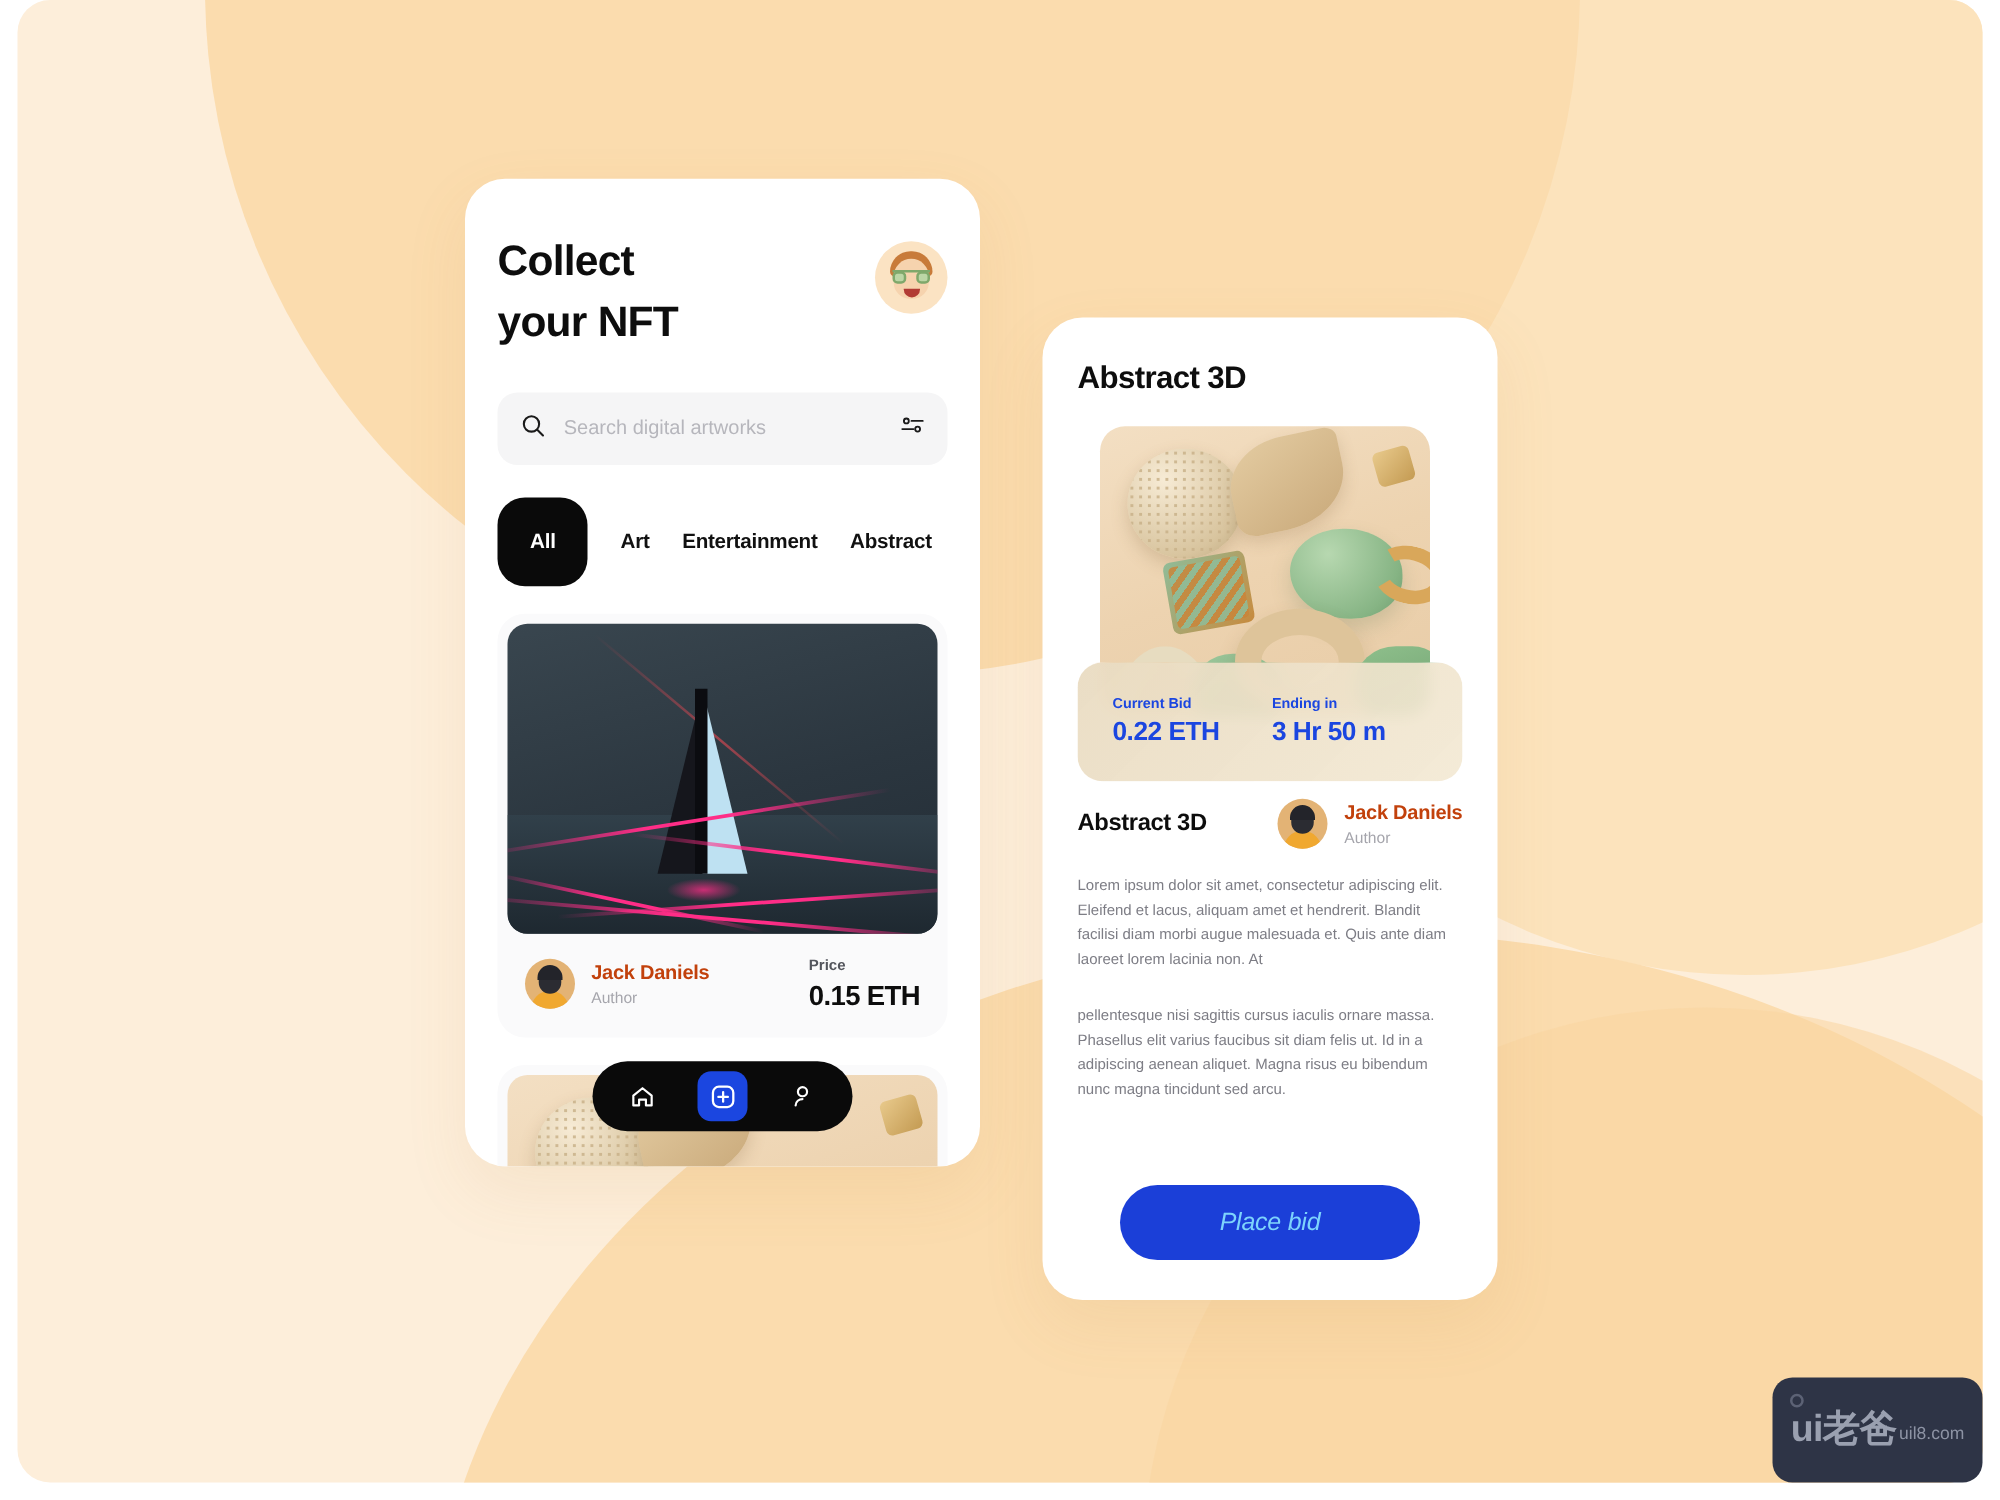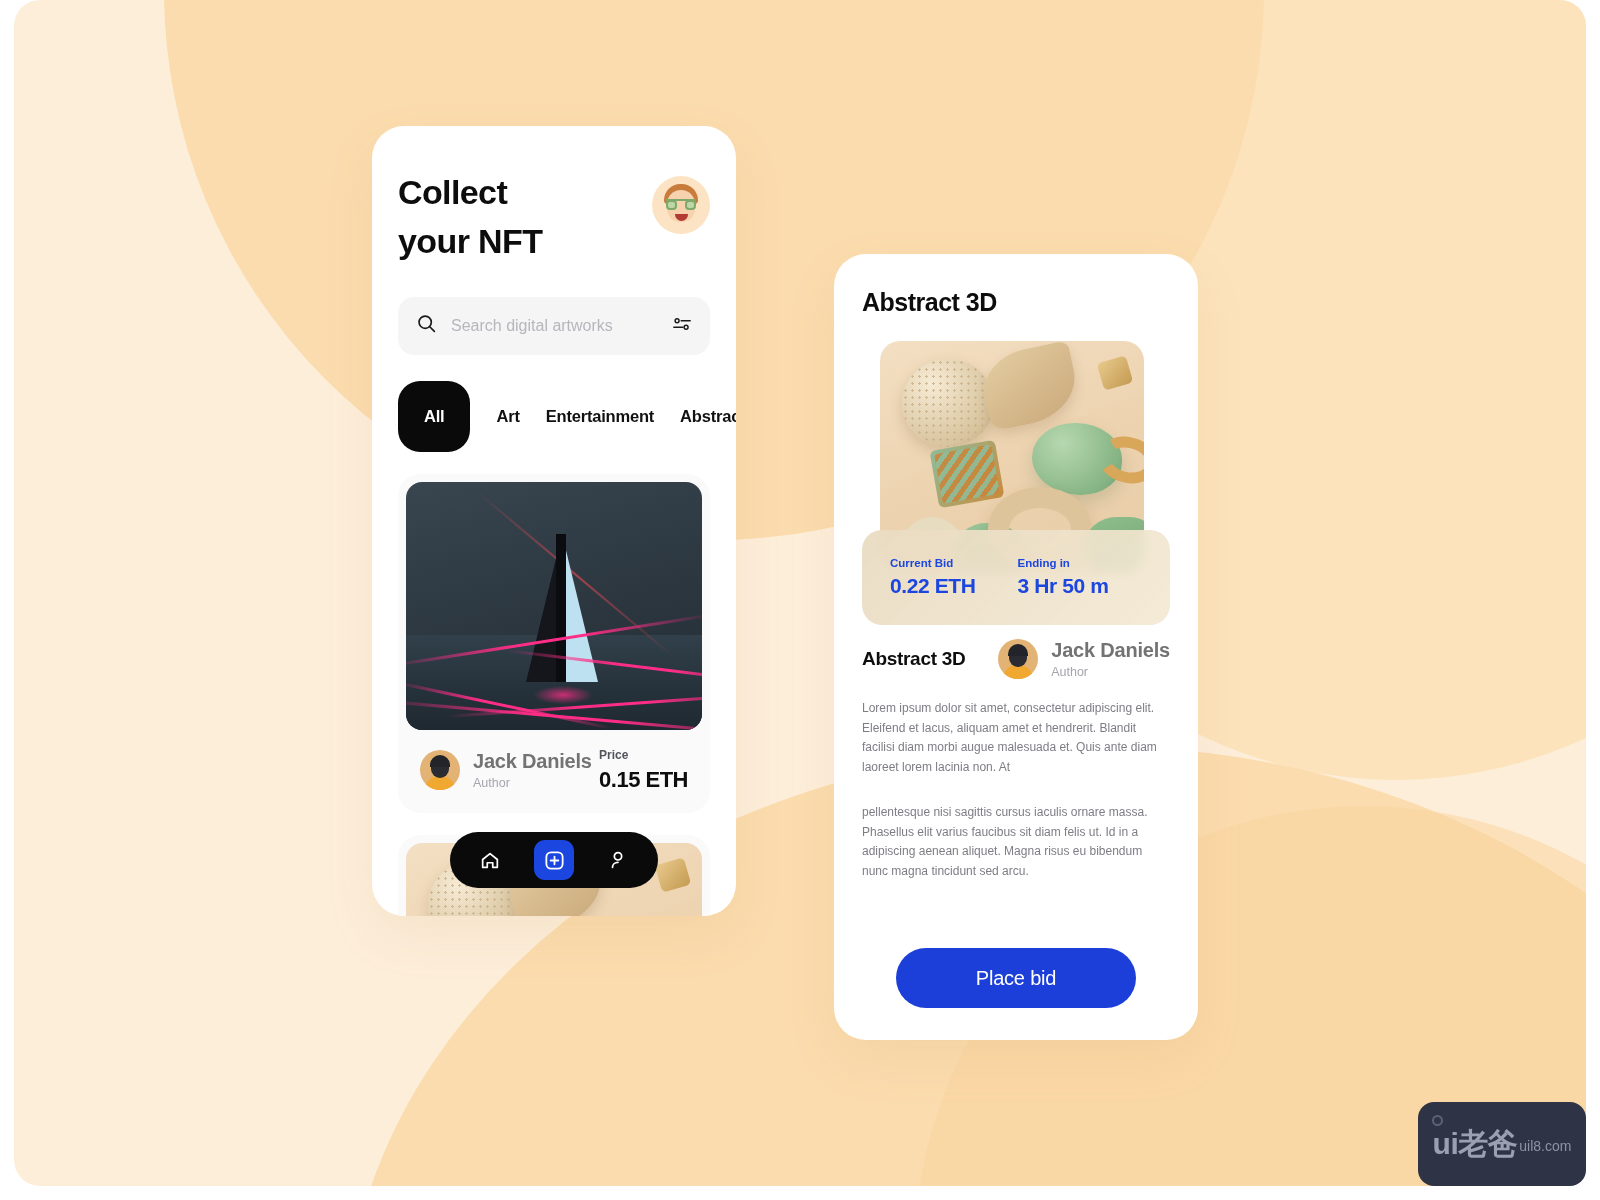--- a/index.html
+++ b/index.html
@@ -61,22 +61,22 @@
 
   
   .phone {
     position: absolute;
     background: #ffffff;
     border-radius: 32px;
     overflow: hidden;
     box-shadow: 0 20px 50px rgba(190,140,70,0.10);
   }
   .phone-home {
-    left: 372px; top: 126px;
-    width: 364px; height: 790px;
+    left: 372px; top: 143px;
+    width: 412px; height: 790px;
   }
   .phone-detail {
     left: 834px; top: 254px;
     width: 364px; height: 786px;
   }
 
   
   .home-pad { padding: 42px 26px 0 26px; }
 
   .header-row {
@@ -354,21 +354,21 @@
     background: #C98B55; border-radius: 50%;
   }
   .avatar-sm .beard {
     position: absolute; left: 11px; top: 16px; width: 18px; height: 12px;
     background: #2B2C32; border-radius: 0 0 10px 10px;
   }
   .avatar-sm .shirt {
     position: absolute; left: 5px; bottom: -4px; width: 30px; height: 18px;
     background: #F0A830; border-radius: 14px 14px 0 0;
   }
-  .author-name { font-size: 20px; font-weight: 700; color: #737373; letter-spacing: -.2px; }
+  .author-name { font-size: 16px; font-weight: 700; color: #c2410c; letter-spacing: -.2px; }
   .author-sub { font-size: 12.5px; color: #A5A5AC; margin-top: 3px; }
   .price-label { font-size: 12px; font-weight: 700; color: #53555C; }
   .price-value { font-size: 22px; font-weight: 700; color: #0d0d0d; margin-top: 5px; letter-spacing: -.5px; }
 
   
   .bottom-nav {
     position: absolute;
     left: 50%; transform: translateX(-50%);
     bottom: 28px;
     width: 208px; height: 56px;
@@ -433,26 +433,27 @@
   .desc + .desc { margin-top: 26px; }
 
   .place-bid {
     position: absolute;
     left: 50%; transform: translateX(-50%);
     bottom: 32px;
     width: 240px; height: 60px;
     background: #1B3FD8;
     border: none;
     border-radius: 30px;
-    color: #ffffff;
+    color: #7dd3fc;
     font-family: "Liberation Sans", sans-serif;
     font-size: 20px;
     letter-spacing: -.2px;
     cursor: pointer;
     z-index: 6;
+    font-style: italic;
   }
 
   
   .watermark {
     position: absolute;
     right: 14px; bottom: 14px;
     width: 168px; height: 84px;
     background: #2E3446;
     border-radius: 16px;
     display: flex;

